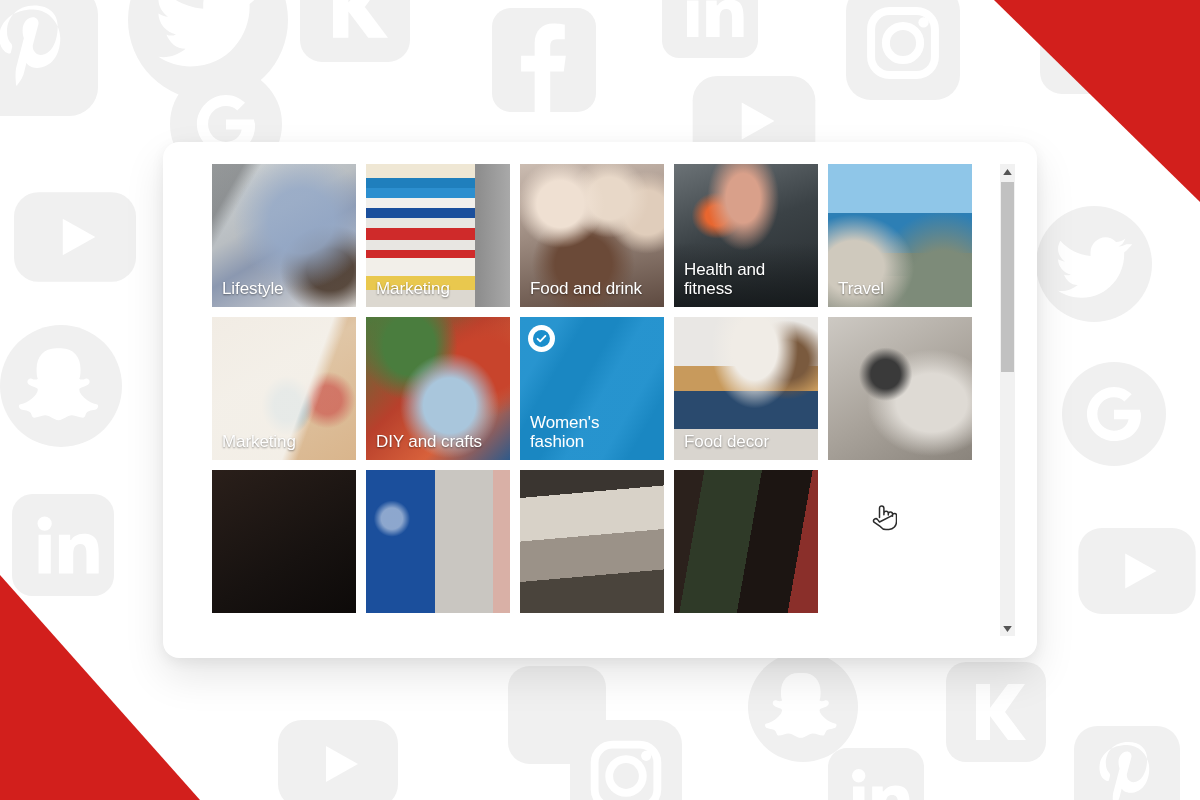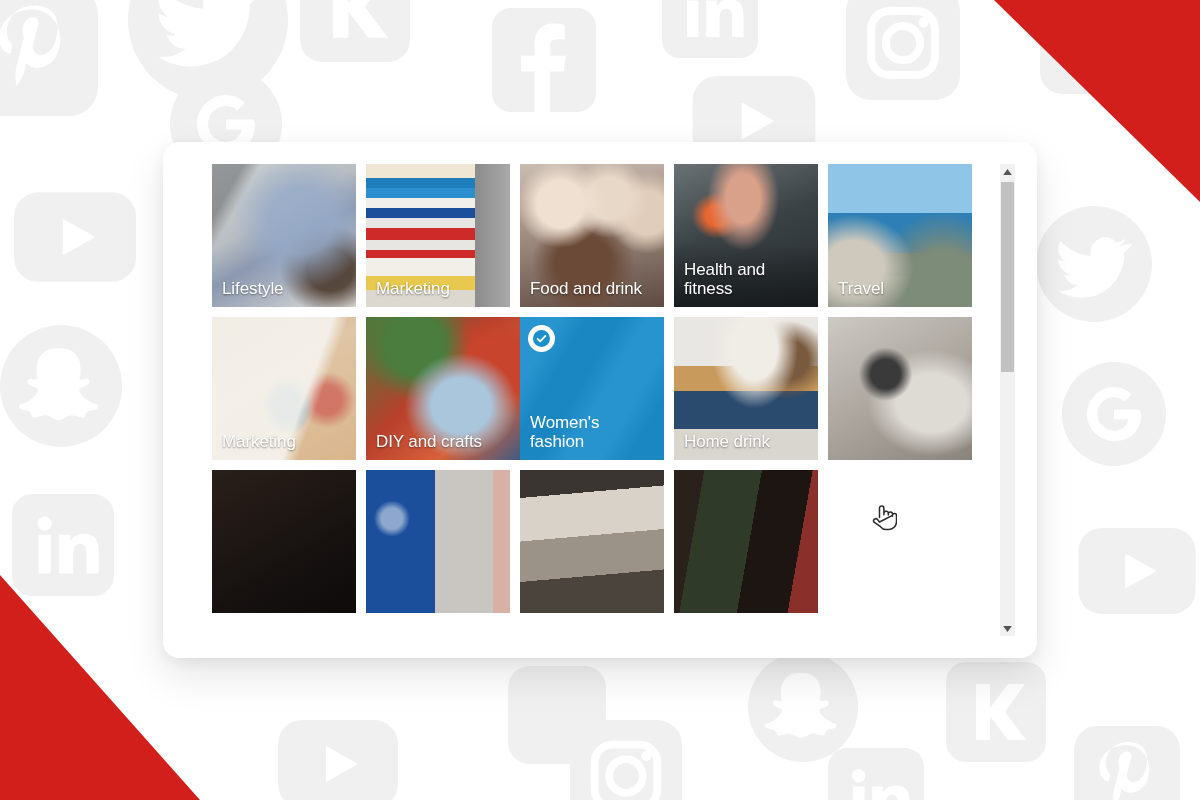--- a/index.html
+++ b/index.html
@@ -355,42 +355,42 @@
 
         <div class="tile-label">Travel</div>
       </div>
 
       <div class="tile" style="background:linear-gradient(150deg,#c99a6e 0%,#e0c6a6 40%,#d9b58c 100%);">
         <div class="ph" style="background:linear-gradient(110deg, rgba(245,243,238,.92) 22% 62%, rgba(0,0,0,0) 70%), radial-gradient(ellipse at 52% 62%, #3f7f9e 0 12%, rgba(0,0,0,0) 24%), radial-gradient(circle at 80% 58%, rgba(200,60,60,.55) 0 10%, rgba(0,0,0,0) 20%);"></div>
 
         <div class="tile-label">Marketing</div>
       </div>
 
-      <div class="tile" style="background:linear-gradient(135deg,#4c7a3c 0%,#b8402c 42%,#d8613b 70%,#2f5a8a 100%);padding-left:20px;">
+      <div class="tile" style="background:linear-gradient(135deg,#4c7a3c 0%,#b8402c 42%,#d8613b 70%,#2f5a8a 100%);">
         <div class="ph" style="background:radial-gradient(ellipse at 58% 62%, #a9c6dc 0 22%, rgba(0,0,0,0) 42%), radial-gradient(ellipse at 30% 20%, #4a7d3e 0 18%, rgba(0,0,0,0) 34%), radial-gradient(ellipse at 82% 34%, #c8442c 0 20%, rgba(0,0,0,0) 38%);"></div>
 
         <div class="tile-label">DIY and crafts</div>
       </div>
 
 
       <div class="tile selected">
         <div class="ph" style="background:linear-gradient(120deg, rgba(255,255,255,.06) 0 18%, rgba(0,0,0,.05) 30% 44%, rgba(255,255,255,.05) 56% 72%, rgba(0,0,0,.05) 84% 100%);"></div>
         <div class="check">
             <svg viewBox="0 0 24 24">
               <circle cx="12" cy="12" r="12" fill="#1b8ecc"></circle>
               <path d="M6.5 12.4l3.6 3.6 7.4-7.6" fill="none" stroke="#fff" stroke-width="2.6" stroke-linecap="round" stroke-linejoin="round"></path>
             </svg>
           </div>
         <div class="tile-label">Women's fashion</div>
       </div>
 
       <div class="tile" style="background:linear-gradient(180deg,#e9e7e4 0 34%,#c89a5c 34% 52%,#2a4a6e 52% 78%,#d9d5cf 78% 100%);">
         <div class="ph" style="background:radial-gradient(ellipse at 56% 22%, #f0ece6 0 20%, rgba(0,0,0,0) 38%), radial-gradient(ellipse at 78% 30%, #7a5a3e 0 14%, rgba(0,0,0,0) 28%);"></div>
 
-        <div class="tile-label">Home drink</div>
+        <div class="tile-label">Food decor</div>
       </div>
 
 
 
 
 
 
       <div class="tile" style="background:linear-gradient(150deg,#cdc9c3 0%,#a9a39b 55%,#8a847c 100%);">
         <div class="ph" style="background:radial-gradient(circle at 40% 40%, #3a3a3a 0 12%, rgba(0,0,0,0) 22%), radial-gradient(ellipse at 72% 60%, #dedad4 0 24%, rgba(0,0,0,0) 44%);"></div>
 

